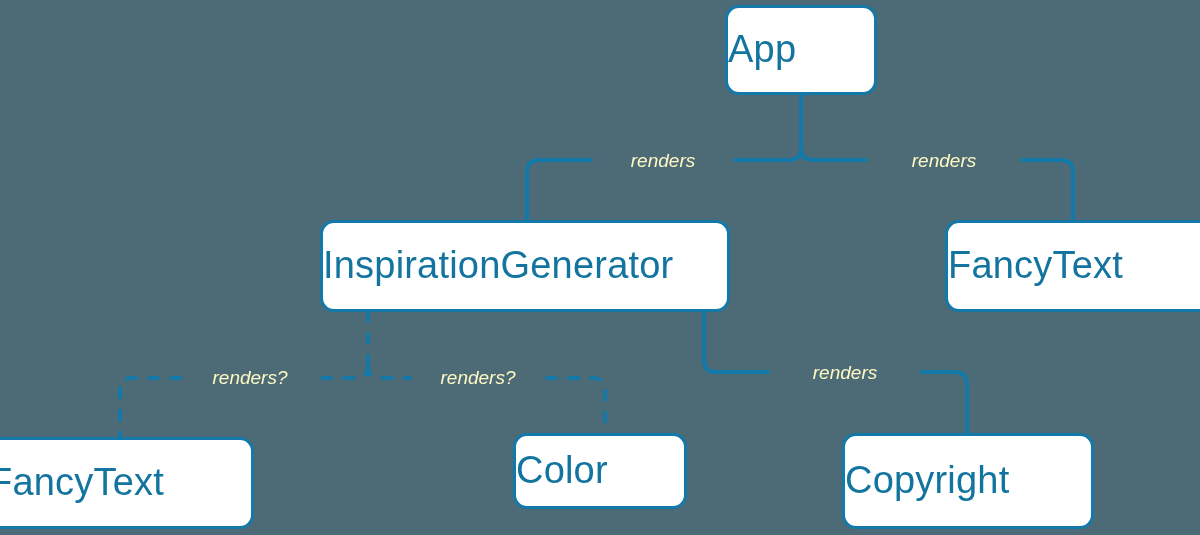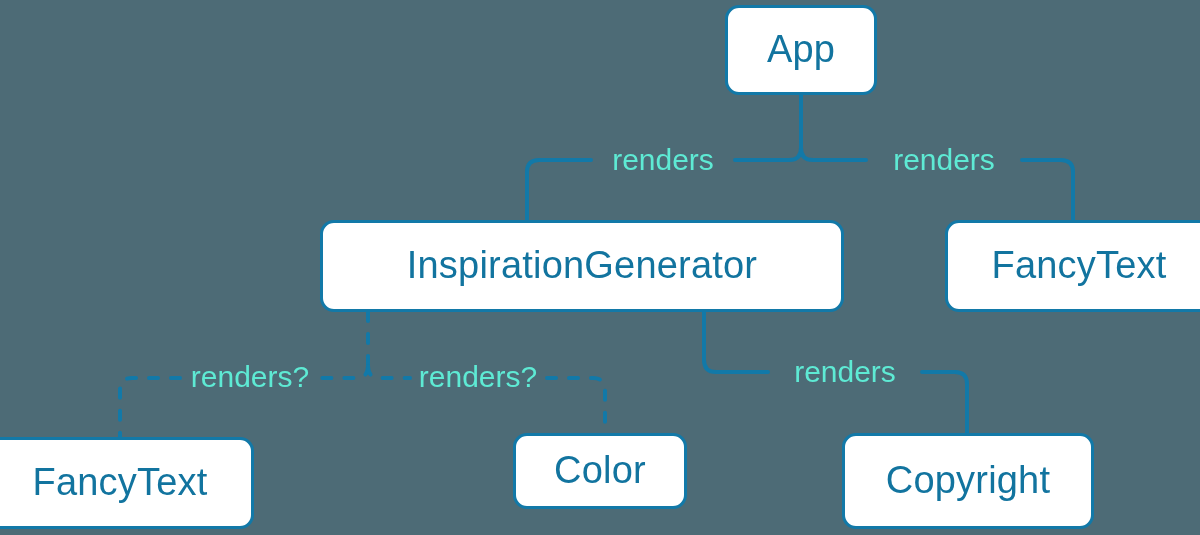--- a/index.html
+++ b/index.html
@@ -31,44 +31,45 @@
     overflow: visible;
   }
   .node {
     position: absolute;
     background: #ffffff;
     border: 3px solid #1279a8;
     border-radius: 14px;
     box-sizing: border-box;
     display: flex;
     align-items: center;
-    justify-content: center;
+    justify-content: flex-start;
     color: #12749f;
     font-size: 38px;
     font-weight: 400;
     letter-spacing: 0.2px;
     white-space: nowrap;
   }
   .node-label {
     display: block;
     line-height: 1;
     padding-bottom: 3px;
   }
   .edge-label {
     position: absolute;
-    color: #5eead4;
-    font-size: 30px;
+    color: #fef9c3;
+    font-size: 19px;
     font-weight: 400;
     white-space: nowrap;
     transform: translate(-50%, -50%);
     line-height: 1;
+    font-style: italic;
   }
   
   #node-app          { left: 725px;  top: 5px;   width: 152px; height: 90px; }
-  #node-inspiration  { left: 320px;  top: 220px; width: 524px; height: 92px; }
+  #node-inspiration  { left: 320px;  top: 220px; width: 410px; height: 92px; }
   #node-fancytext-right { left: 945px; top: 220px; width: 268px; height: 92px; }
   #node-fancytext-left  { left: -14px; top: 437px; width: 268px; height: 92px; }
   #node-color        { left: 513px;  top: 433px; width: 174px; height: 76px; }
   #node-copyright    { left: 842px;  top: 433px; width: 252px; height: 96px; }
   
   #label-renders-left   { left: 663px; top: 160px; }
   #label-renders-right  { left: 944px; top: 160px; }
   #label-renders-q1     { left: 250px; top: 377px; }
   #label-renders-q2     { left: 478px; top: 377px; }
   #label-renders-bottom { left: 845px; top: 372px; }

